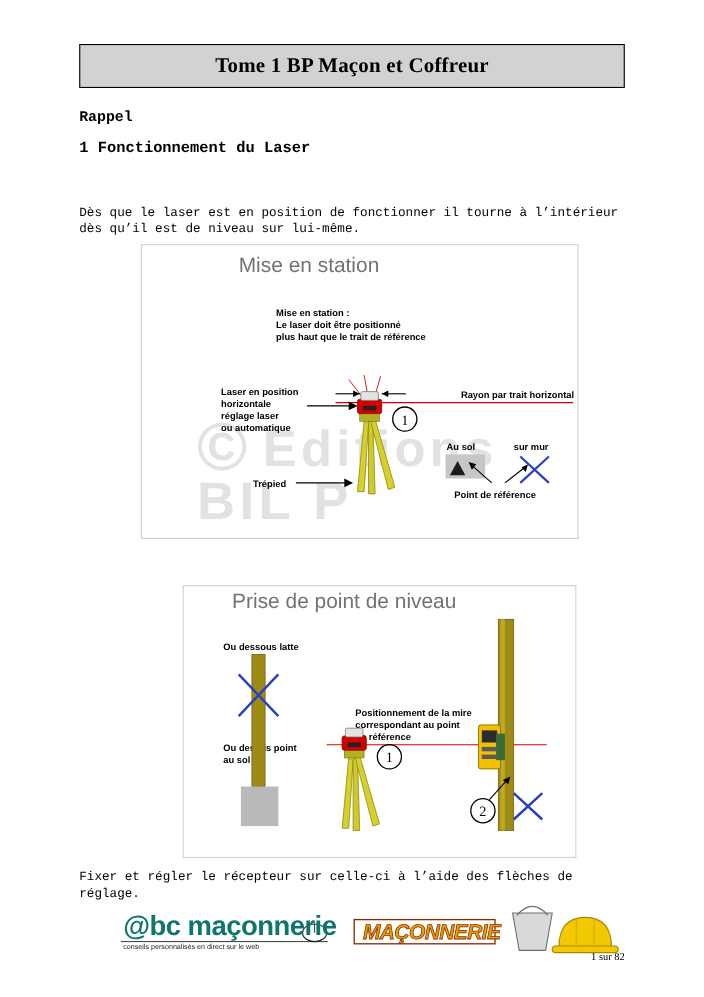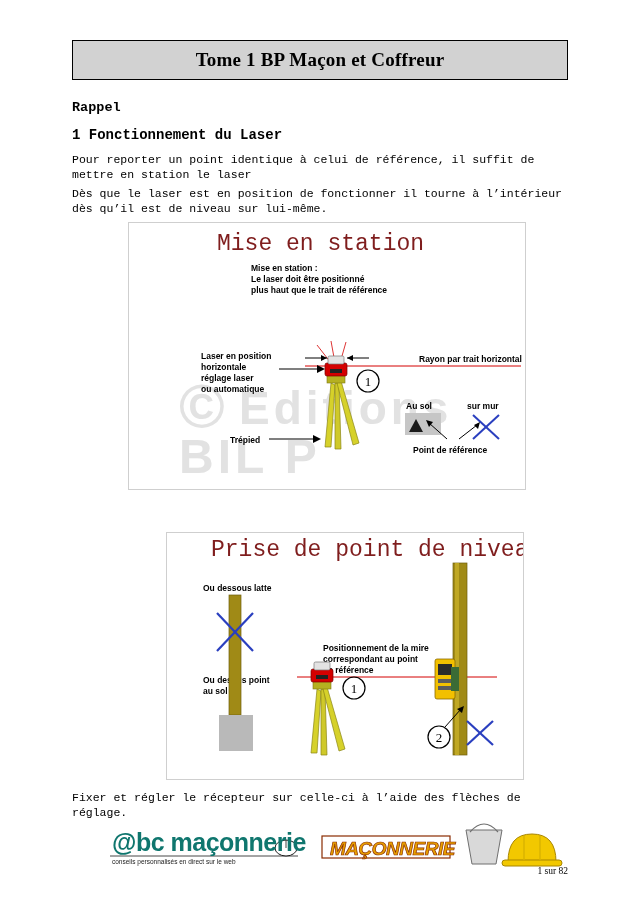--- a/index.html
+++ b/index.html
@@ -67,23 +67,23 @@
   
   .figure {
     position: absolute;
     border: 1px solid #cfcfcf;
     background: #ffffff;
     box-sizing: border-box;
     overflow: hidden;
   }
   .fig-title {
     position: absolute;
-    font-family: Liberation Mono, monospace;
-    font-size: 23px;
-    color: #7f1d1d;
+    font-family: Liberation Sans, sans-serif;
+    font-size: 19px;
+    color: #737373;
     white-space: nowrap;
   }
   .fig-label {
     position: absolute;
     font-family: "Liberation Sans", sans-serif;
     font-size: 8.5px;
     font-weight: bold;
     color: #000;
     line-height: 11px;
     white-space: pre-line;
@@ -153,34 +153,33 @@
 <body>
 
 <div class="page">
 
   <div class="title-banner">
     <span class="title-text">Tome 1 BP Maçon et Coffreur</span>
   </div>
 
   <div class="txt heading-bold" style="left:72px; top:100px;">Rappel</div>
   <div class="txt sub-bold" style="left:72px; top:127px;">1 Fonctionnement du Laser</div>
-  <div class="txt para" style="left:72px; top:152px; width:496px;">Pour reporter un point identique à celui de référence, il suffit de mettre en station le laser</div>
   <div class="txt para" style="left:72px; top:186px; width:496px;">Dès que le laser est en position de fonctionner il tourne à l’intérieur dès qu’il est de niveau sur lui-même.</div>
 
   <div class="figure" style="left:128px; top:222px; width:398px; height:268px;">
 
     <div class="watermark">
       <div class="wm-text" style="left:50px; top:148px; font-size:62px;">©</div>
       <div class="wm-text" style="left:110px; top:158px; font-size:46px;">Editions</div>
       <div class="wm-text" style="left:50px; top:206px; font-size:48px;text-align:right;">BIL P</div>
     </div>
 
     <div class="fig-title" style="left:88px; top:8px;">Mise en station</div>
 
-    <div class="fig-label" style="left:122px; top:40px;">Mise en station :
+    <div class="fig-label" style="left:122px; top:56px;">Mise en station :
 Le laser doit être positionné
 plus haut que le trait de référence</div>
 
     <div class="fig-label" style="left:72px; top:128px;">Laser en position
 horizontale
 réglage laser
 ou automatique</div>
     <div class="fig-label" style="left:101px; top:212px;">Trépied</div>
     <div class="fig-label" style="left:290px; top:131px;">Rayon par trait horizontal</div>
     <div class="fig-label" style="left:277px; top:178px;">Au sol</div>

